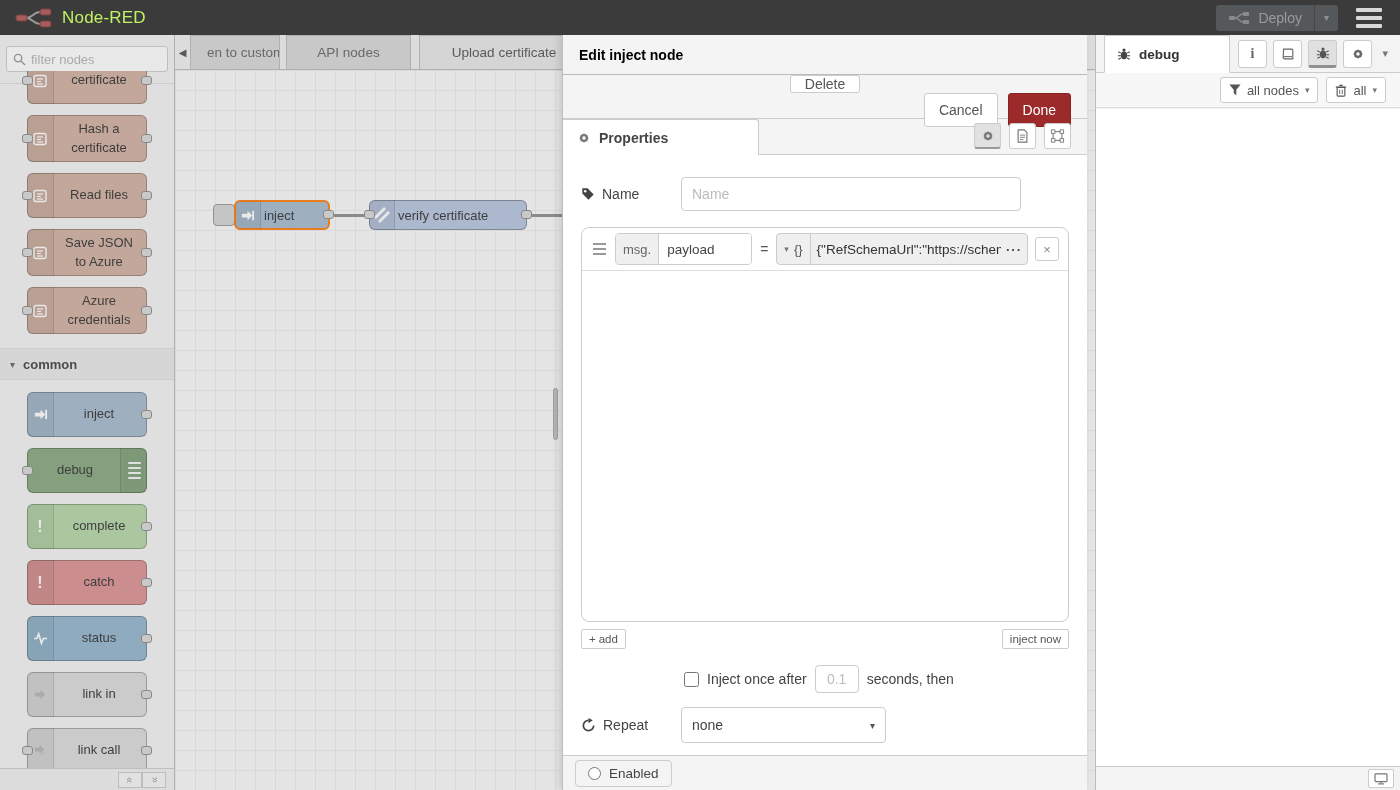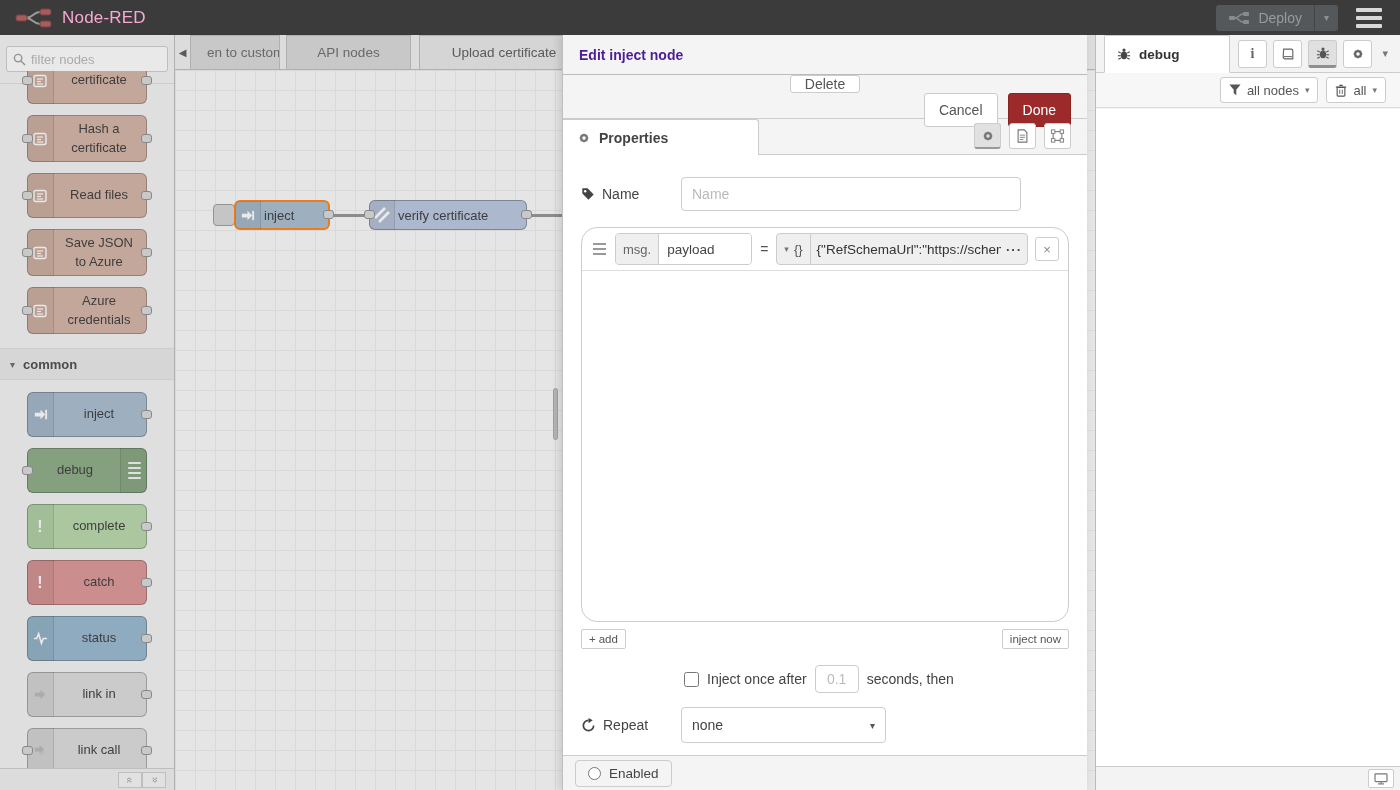--- a/index.html
+++ b/index.html
@@ -3,21 +3,21 @@
 <meta charset="utf-8">
 <style>
   * { margin:0; padding:0; box-sizing:border-box; }
   html,body { width:1400px; height:790px; }
   body { font-family:"Liberation Sans", sans-serif; font-size:14px; color:#444; background:#fff; overflow:hidden; }
   .app { position:relative; width:1400px; height:790px; overflow:hidden; background:#fff; }
 
   
   .header { position:absolute; left:0; top:0; width:1400px; height:35px; background:#3b3b3b; z-index:50; display:flex; align-items:center; }
   .brand { display:flex; align-items:center; gap:8px; padding-left:14px; }
-  .brand-title { color:#f9a8d4; font-size:17px; letter-spacing:0.2px; }
+  .brand-title { color:#bef264; font-size:17px; letter-spacing:0.2px; }
   .header-right { margin-left:auto; display:flex; align-items:center; gap:18px; padding-right:18px; }
   .deploy-btn { display:flex; align-items:center; height:26px; background:#55585a; border-radius:3px; overflow:hidden; }
   .deploy-main { display:flex; align-items:center; gap:8px; padding:0 12px; height:100%; }
   .deploy-label { color:#9a9a9a; font-size:14px; }
   .deploy-caret { width:24px; height:100%; display:flex; align-items:center; justify-content:center; border-left:1px solid #454545; color:#8f8f8f; font-size:10px; }
   .hamburger { display:flex; flex-direction:column; gap:4px; cursor:pointer; }
   .hamburger span { display:block; width:26px; height:4px; background:#d8d8d8; border-radius:1px; }
 
   
   .palette { position:absolute; left:0; top:35px; width:175px; height:755px; background:#f3f3f3; border-right:1px solid #bbb; z-index:1; overflow:hidden; }
@@ -70,37 +70,37 @@
   .inject-btn { position:absolute; left:38px; top:134px; width:22px; height:22px; background:#d4d4d4; border:1px solid #999; border-radius:4px; cursor:pointer; }
   .n-inject { left:59px; top:130px; width:96px; height:30px; border:2px solid #ff7f0e; }
   .n-verify { left:194px; top:130px; width:158px; height:30px; border:1px solid rgba(0,0,0,0.3); }
   .vscroll-thumb { position:absolute; width:5px; height:52px; left:378px; top:318px; background:#c0c0c0; border:1px solid #a8a8a8; border-radius:3px; }
 
   
   .shade { position:absolute; left:0; top:35px; width:1095px; height:755px; background:rgba(120,120,120,0.16); z-index:10; pointer-events:none; }
 
   
   .tray { position:absolute; left:562px; top:35px; width:525px; height:755px; background:#fff; z-index:20; border-left:1px solid #bfbfbf; box-shadow:-3px 0 8px rgba(0,0,0,0.12); }
-  .tray-header { height:40px; background:#f4f4f4; border-bottom:1px solid #bbb; display:flex; align-items:center; padding:0 16px; font-weight:bold; font-size:14px; color:#4c1d95; }
+  .tray-header { height:40px; background:#f4f4f4; border-bottom:1px solid #bbb; display:flex; align-items:center; padding:0 16px; font-weight:bold; font-size:14px; color:#000000; }
   .tray-toolbar { height:44px; background:#f4f4f4; border-bottom:1px solid #ccc; display:flex; align-items:center; padding:0 16px;flex-direction:column; }
   .btn { font-family:inherit; font-size:14px; height:34px; padding:0 14px; border:1px solid #ccc; border-radius:3px; background:#fff; color:#555; cursor:pointer; }
   .btn-done { background:#9c2a2a; border-color:#8a2222; color:#fff; }
   .toolbar-right { margin-left:auto; display:flex; gap:10px; }
   .tray-tabrow { height:36px; background:#f4f4f4; border-bottom:1px solid #ccc; display:flex; align-items:flex-end; }
   .props-tab { width:196px; height:36px; background:#fff; border:1px solid #ccc; border-bottom:none; border-left:none; border-radius:0 3px 0 0; display:flex; align-items:center; gap:8px; padding:0 14px; font-weight:bold; color:#444; margin-bottom:-1px; cursor:pointer; }
   .tabrow-btns { margin-left:auto; display:flex; gap:8px; padding-right:16px; padding-bottom:5px; }
   .sq-btn { width:27px; height:26px; border:1px solid #ccc; border-radius:3px; background:#fff; display:flex; align-items:center; justify-content:center; color:#777; cursor:pointer; }
   .sq-btn.pressed { background:#e1e1e1; border-bottom:2px solid #999; }
   .tray-body { position:absolute; top:120px; bottom:35px; left:0; right:0; background:#fff; padding:22px 18px 0; overflow:hidden; }
   .form-row { display:flex; align-items:center; }
   .row-label { width:100px; display:flex; align-items:center; gap:7px; color:#444; }
   .txt-input { font-family:inherit; font-size:14px; height:34px; border:1px solid #ccc; border-radius:4px; padding:0 10px; color:#555; outline:none; }
   .txt-input::placeholder { color:#bbb; }
   .name-input { width:340px; }
-  .rule-list { margin-top:16px; border:1px solid #ccc; border-radius:16px; height:395px; position:relative; overflow:hidden; }
+  .rule-list { margin-top:16px; border:1px solid #ccc; border-radius:8px; height:395px; position:relative; overflow:hidden; }
   .rule-row { height:43px; display:flex; align-items:center; gap:7px; padding:0 9px; border-bottom:1px solid #ddd; }
   .drag-handle { display:flex; flex-direction:column; gap:3px; cursor:grab; padding:4px 2px; }
   .drag-handle i { display:block; width:13px; height:2px; background:#999; }
   .prop-group { display:flex; height:32px; border:1px solid #ccc; border-radius:4px; overflow:hidden; }
   .prop-prefix { background:#efefef; border-right:1px solid #ccc; display:flex; align-items:center; padding:0 7px; color:#666; font-size:13px; }
   .prop-input { width:92px; border:none; outline:none; font-family:inherit; font-size:13.5px; color:#444; padding:0 8px; }
   .op { color:#555; padding:0 1px; }
   .typed-input { display:flex; align-items:stretch; height:32px; border:1px solid #ccc; border-radius:4px; overflow:hidden; background:#efefef; flex:1; min-width:0; }
   .ti-type { display:flex; align-items:center; gap:5px; padding:0 7px; border-right:1px solid #ccc; color:#555; font-size:13px; cursor:pointer; }
   .ti-type .tiny-caret { font-size:9px; color:#777; }

